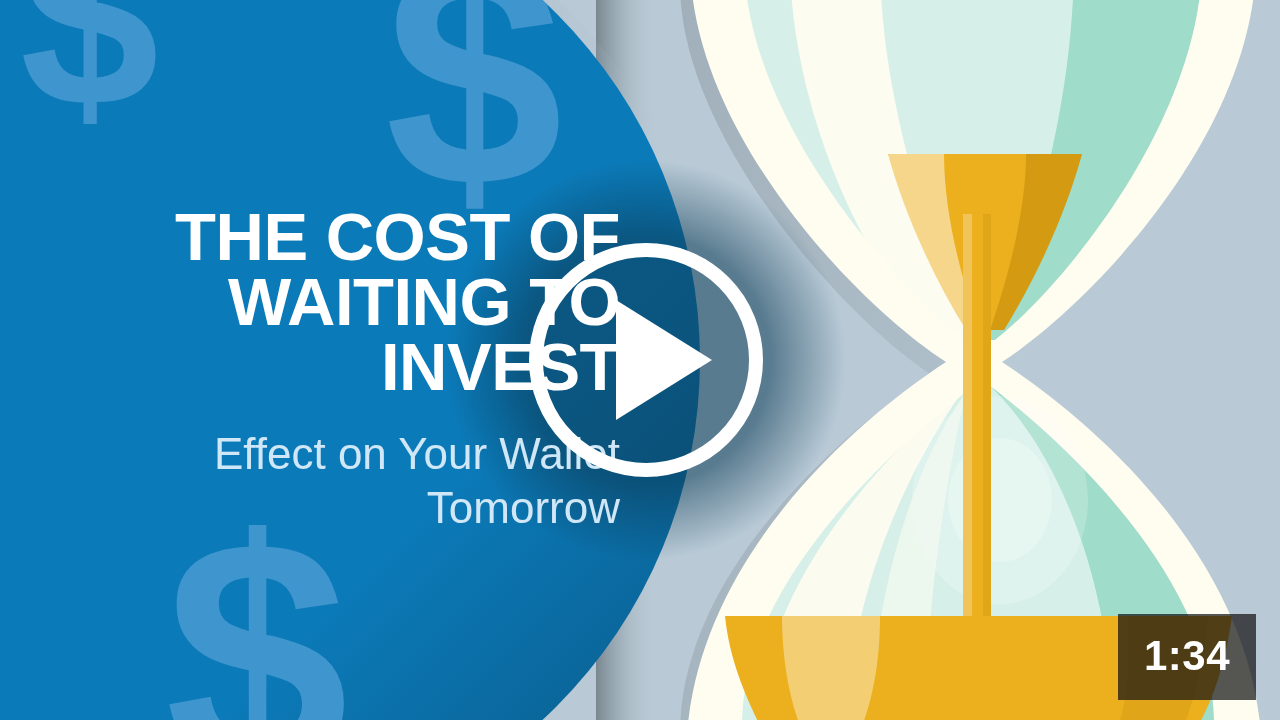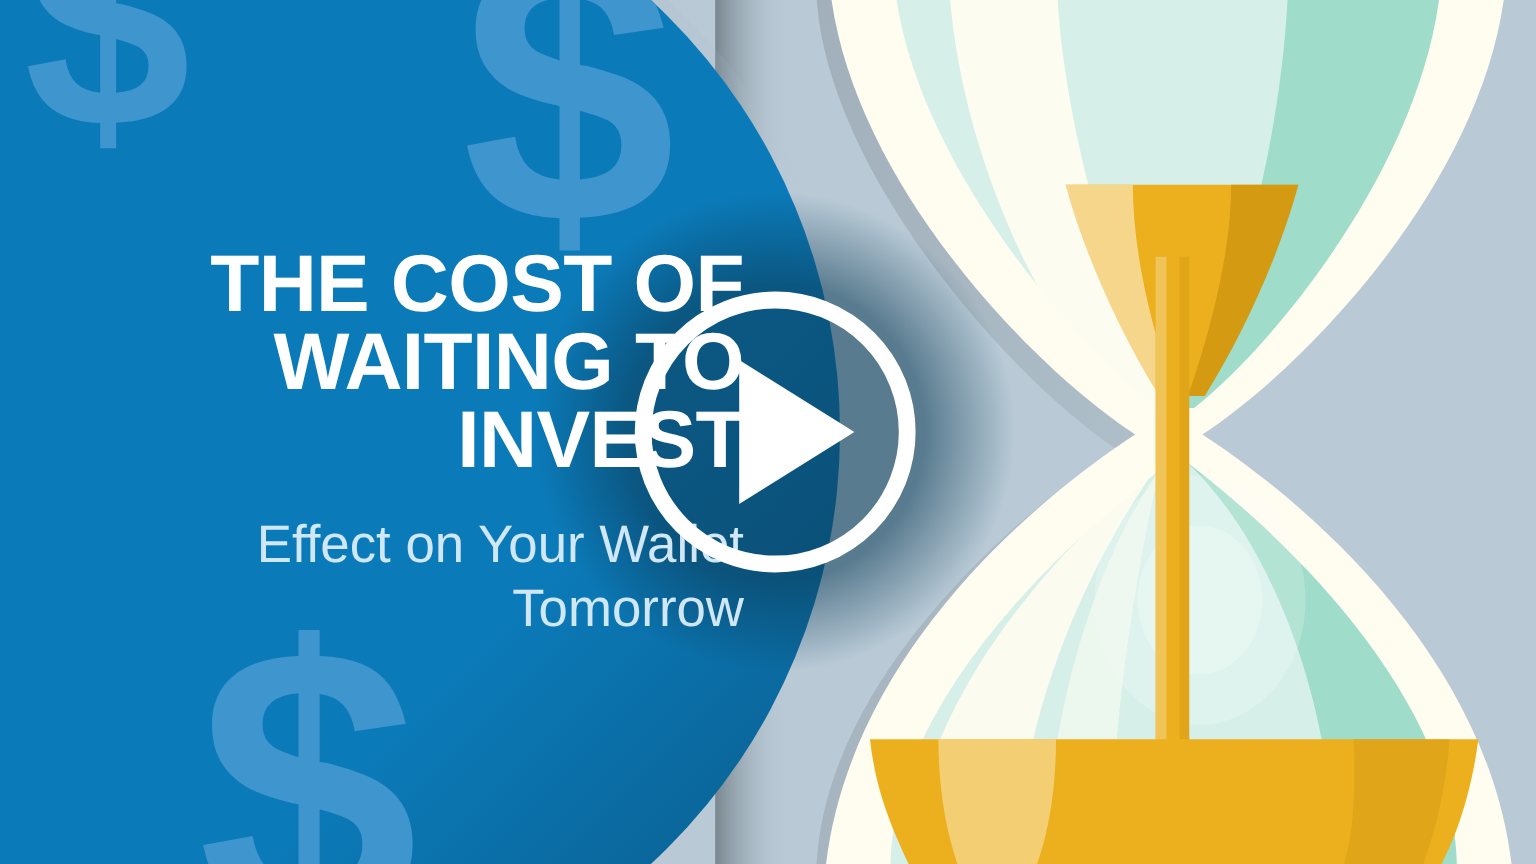--- a/index.html
+++ b/index.html
@@ -236,14 +236,15 @@
     </div>
   </div>
 
   <div id="play-button">
     <svg width="236" height="236" viewBox="0 0 236 236" xmlns="http://www.w3.org/2000/svg">
       <circle cx="118" cy="118" r="110" fill="none" stroke="#ffffff" stroke-width="14"></circle>
       <polygon points="88,58 184,118 88,178" fill="#ffffff"></polygon>
     </svg>
   </div>
 
+  <div id="duration-badge">1:34</div>
 
 </div>
 
 </body></html>

